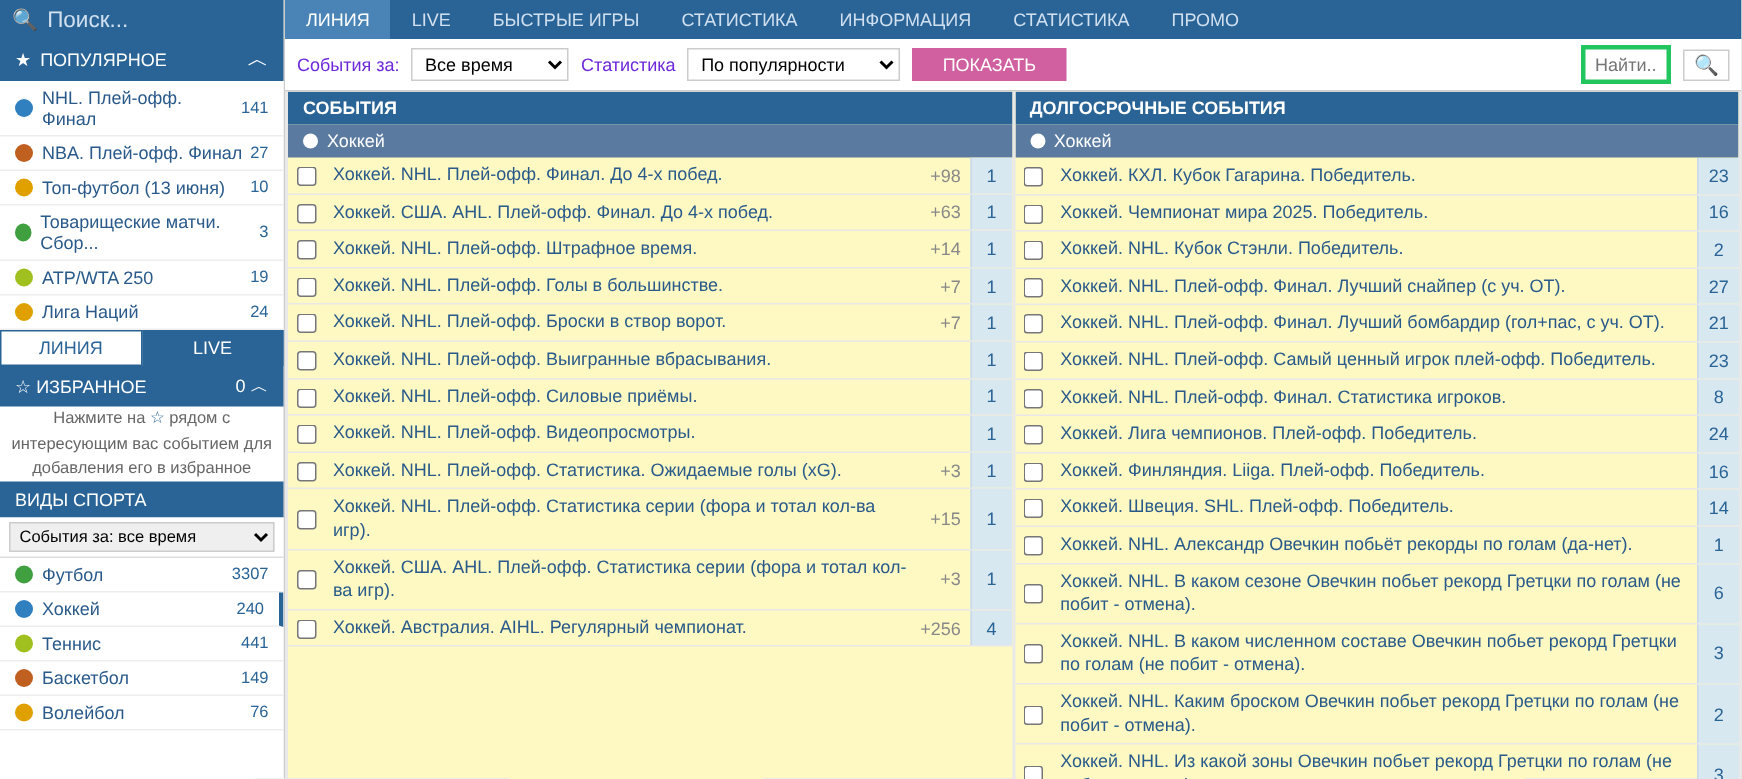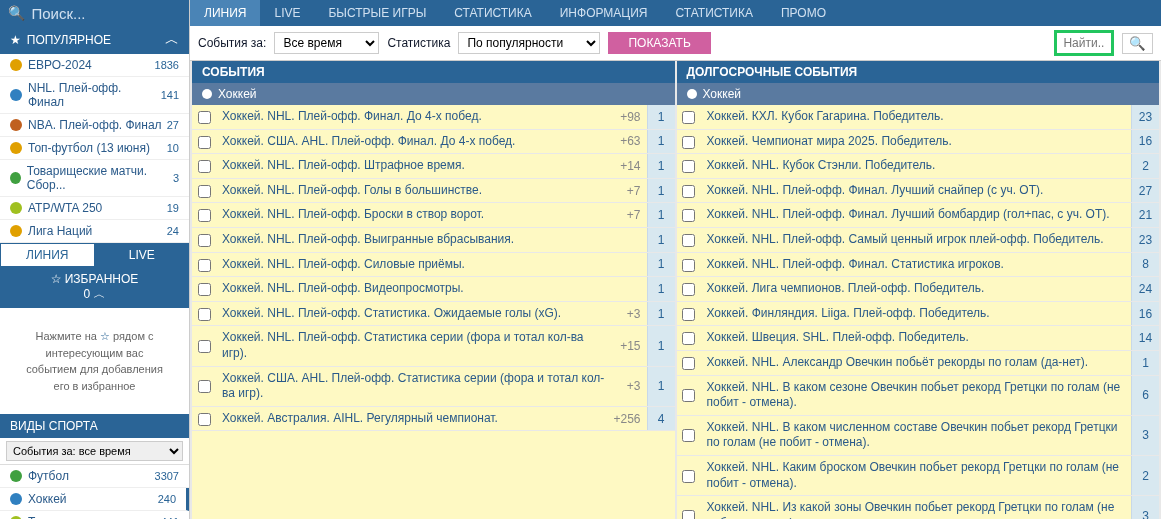--- a/index.html
+++ b/index.html
@@ -14,32 +14,32 @@
 .panel-header .title { display: flex; align-items: center; gap: 6px; }
 .chevron-up { color: #fff; font-size: 14px; }
 .pop-list { background: #fff; }
 .pop-item { display: flex; justify-content: space-between; align-items: center; padding: 4px 10px; border-bottom: 1px solid #eee; cursor: pointer; }
 .pop-item .name { display: flex; align-items: center; gap: 6px; font-size: 12px; }
 .pop-item .count { color: #2a6496; font-size: 11px; }
 .sport-dot { width: 12px; height: 12px; border-radius: 50%; display: inline-block; }
 .tabs { display: flex; }
 .tabs .tab { flex: 1; text-align: center; padding: 4px 0; background: #fff; color: #2a6496; cursor: pointer; font-size: 12px; border: 1px solid #2a6496; }
 .tabs .tab.active { background: #2a6496; color: #fff; }
-.fav-header { background: #2a6496; color: #fff; padding: 5px 10px; display: flex; justify-content: space-between; align-items: center; font-size: 12px; flex-direction: column; }
-.fav-hint { padding: 20px; text-align: center; color: #666; font-size: 11px; line-height: 1.5; }
+.fav-header { background: #2a6496; color: #fff; padding: 5px 10px; display: flex; justify-content: space-between; align-items: center; font-size: 12px; }
+.fav-hint { padding: 0; text-align: center; color: #666; font-size: 11px; line-height: 1.5; }
 .fav-hint .star { color: #2a6496; }
 .sports-filter { padding: 3px 6px; background: #fff; border-bottom: 1px solid #ddd; }
 .sports-filter select { width: 100%; border: 1px solid #ccc; padding: 2px; font-size: 11px; }
 .sports-list { flex: 1; overflow-y: auto; }
 .main { flex: 1; display: flex; flex-direction: column; }
 .top-nav { background: #2a6496; display: flex; height: 26px; align-items: stretch; }
 .top-nav .nav-item { padding: 0 14px; color: #d0e0f0; display: flex; align-items: center; cursor: pointer; font-size: 12px; }
 .top-nav .nav-item.active { background: #4a84b6; color: #fff; }
 .filter-bar { background: #fff; padding: 4px 8px; display: flex; align-items: center; gap: 8px; border-bottom: 1px solid #ccc; }
-.filter-bar label { color: #0f172a; font-size: 12px; }
+.filter-bar label { color: #6d28d9; font-size: 12px; }
 .filter-bar select { border: 1px solid #ccc; padding: 2px 20px 2px 4px; font-size: 12px; background: #fff; }
 .filter-bar .show-btn { background: #d060a0; color: #fff; border: none; padding: 4px 20px; cursor: pointer; font-size: 12px; }
 .filter-bar .spacer { flex: 1; }
 .filter-bar .find-input { border: 3px solid #22c55e; padding: 3px 6px; width: 60px; font-size: 12px; }
 .filter-bar .find-btn { border: 1px solid #ccc; background: #fff; padding: 2px 6px; cursor: pointer; color: #2a6496; }
 .content { flex: 1; display: flex; gap: 2px; overflow: hidden; padding: 0 2px; }
 .column { flex: 1; display: flex; flex-direction: column; background: #fef9c3; overflow: hidden; }
 .col-header { background: #2a6496; color: #fff; padding: 4px 10px; font-size: 12px; font-weight: bold; }
 .sport-header { background: #5a7aa0; color: #fff; padding: 4px 10px; display: flex; align-items: center; gap: 6px; font-size: 12px; }
 .sport-header .dot { width: 10px; height: 10px; background: #fff; border-radius: 50%; }
@@ -66,27 +66,20 @@
     <div class="panel-header">
       <span class="title">
           <span>★</span>
           <span>ПОПУЛЯРНОЕ</span>
         </span>
       <span class="chevron-up">︿</span>
     </div>
     <div class="pop-list" id="popular-list">
         <div class="pop-item">
           <span class="name">
-            <span class="sport-dot" style="background:#e0a000"></span>
-            <span>ЕВРО-2024</span>
-          </span>
-          <span class="count">1836</span>
-        </div>
-        <div class="pop-item">
-          <span class="name">
             <span class="sport-dot" style="background:#3080c0"></span>
             <span>NHL. Плей-офф. Финал</span>
           </span>
           <span class="count">141</span>
         </div>
         <div class="pop-item">
           <span class="name">
             <span class="sport-dot" style="background:#c06020"></span>
             <span>NBA. Плей-офф. Финал</span>
           </span>

